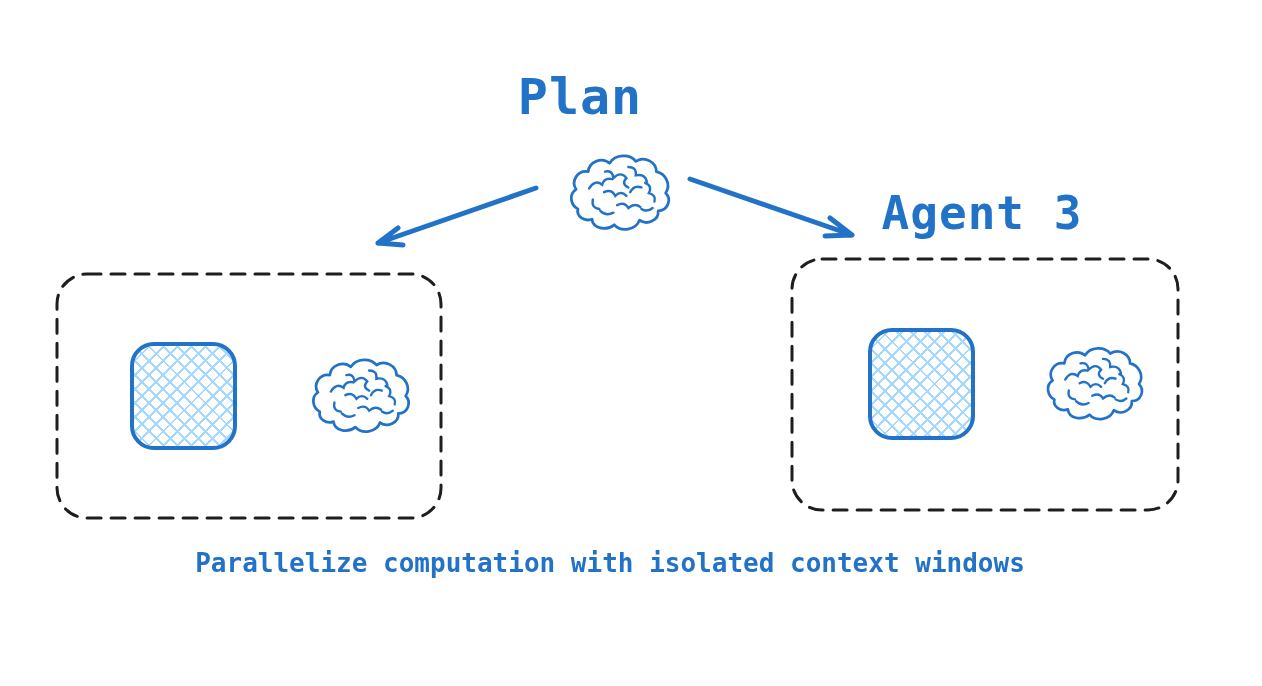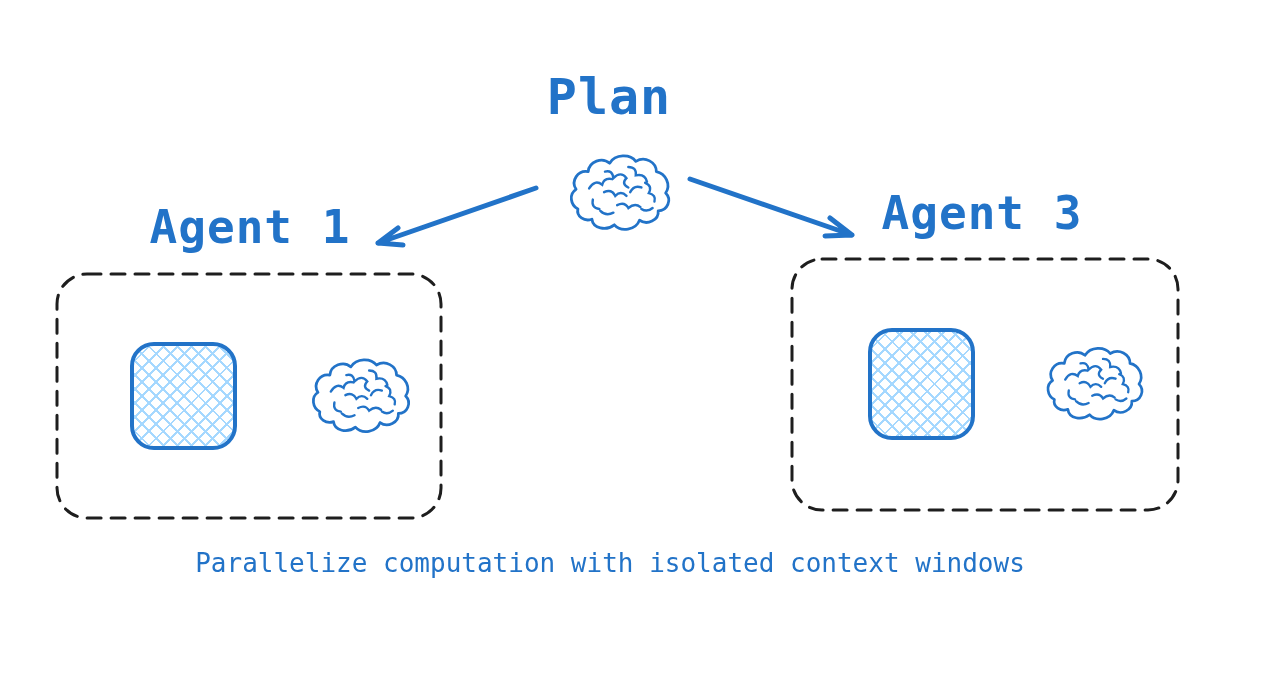--- a/index.html
+++ b/index.html
@@ -15,21 +15,21 @@
   }
   .canvas {
     position: relative;
     width: 1262px;
     height: 686px;
     background: var(--background);
     overflow: hidden;
   }
   .title {
     position: absolute;
-    left: 609px;
+    left: 580px;
     top: 68px;
     transform: translateX(-50%);
     font-size: 50px;
     font-weight: bold;
     color: var(--ink-blue);
     white-space: nowrap;
     letter-spacing: 1px;
   }
   .agent-label {
     position: absolute;
@@ -41,21 +41,21 @@
     letter-spacing: 1px;
   }
   .agent1-label { left: 250px; top: 200px; }
   .agent2-label { left: 982px; top: 186px; }
   .caption {
     position: absolute;
     left: 610px;
     top: 548px;
     transform: translateX(-50%);
     font-size: 26px;
-    font-weight: normal;
+    font-weight: bold;
     color: var(--ink-blue);
     white-space: nowrap;
   }
   .brain { position: absolute; color: var(--ink-blue); }
   .plan-brain   { left: 563px;  top: 150px; width: 112px; height: 88px; }
   .agent1-brain { left: 248px;  top: 83px;  width: 114px; height: 84px; }
   .agent2-brain { left: 250px;  top: 86px;  width: 108px; height: 84px; }
   .brain-outline {
     fill: #ffffff;
     stroke: currentColor;
@@ -121,21 +121,20 @@
       <use href="#brain"></use>
     </svg>
 
   <svg class="arrow arrow-left" viewBox="0 0 168 68">
     <path d="M162 6 L4 61 M4 61 L24 46 M4 61 L29 63"></path>
   </svg>
   <svg class="arrow arrow-right" viewBox="0 0 175 68">
     <path d="M5 5 L167 61 M167 61 L145 44 M167 61 L140 62"></path>
   </svg>
 
-  <div class="agent-label agent1-label">Agent 1</div>
   <div class="agent-label agent2-label">Agent 3</div>
 
   <div class="agent-box agent1-box">
     <svg class="agent-box-border" viewBox="0 0 388 248" preserveAspectRatio="none">
       <rect x="2" y="2" width="384" height="244" rx="30"></rect>
     </svg>
     <div class="context-window agent1-context"></div>
     <svg class="brain agent1-brain" viewBox="0 0 120 92">
         <use href="#brain"></use>
       </svg>

